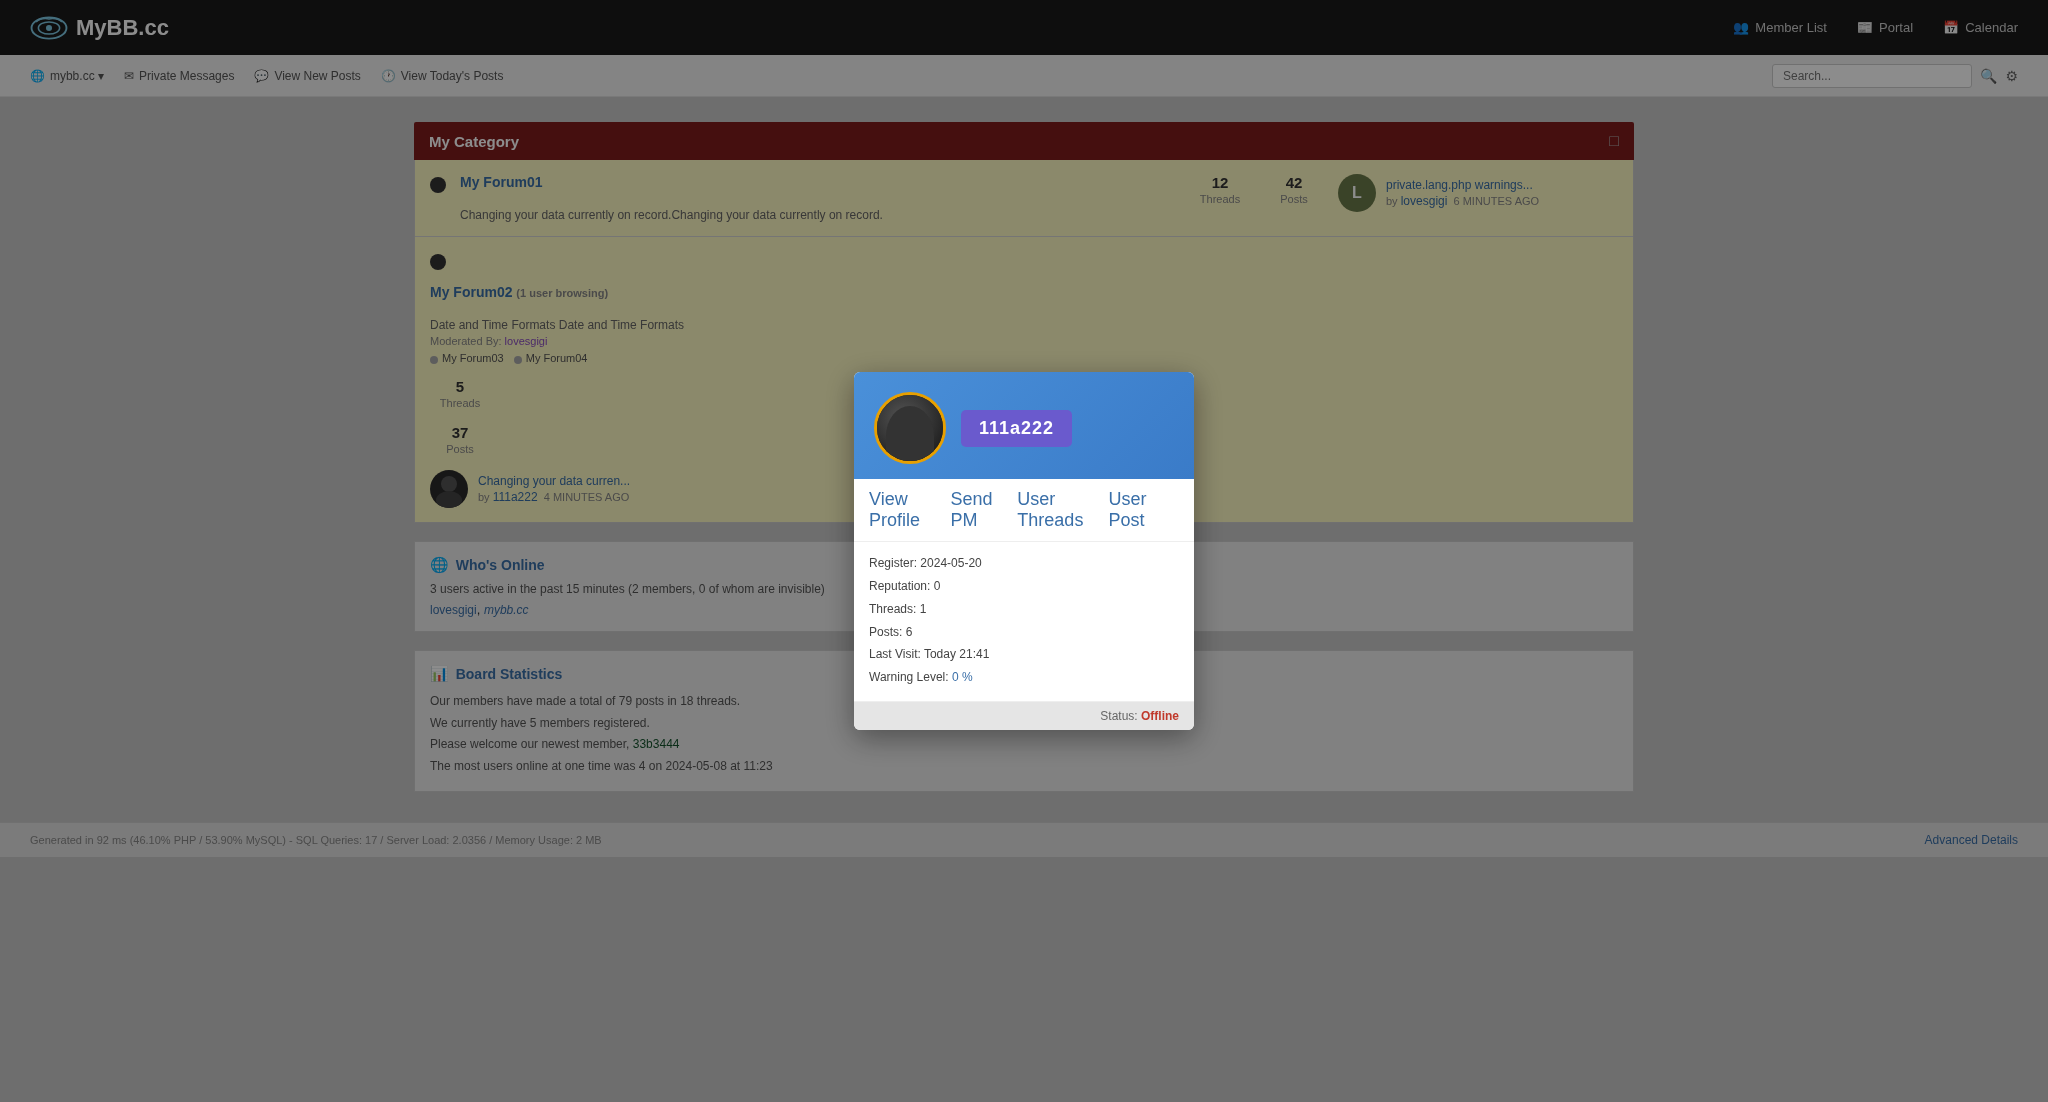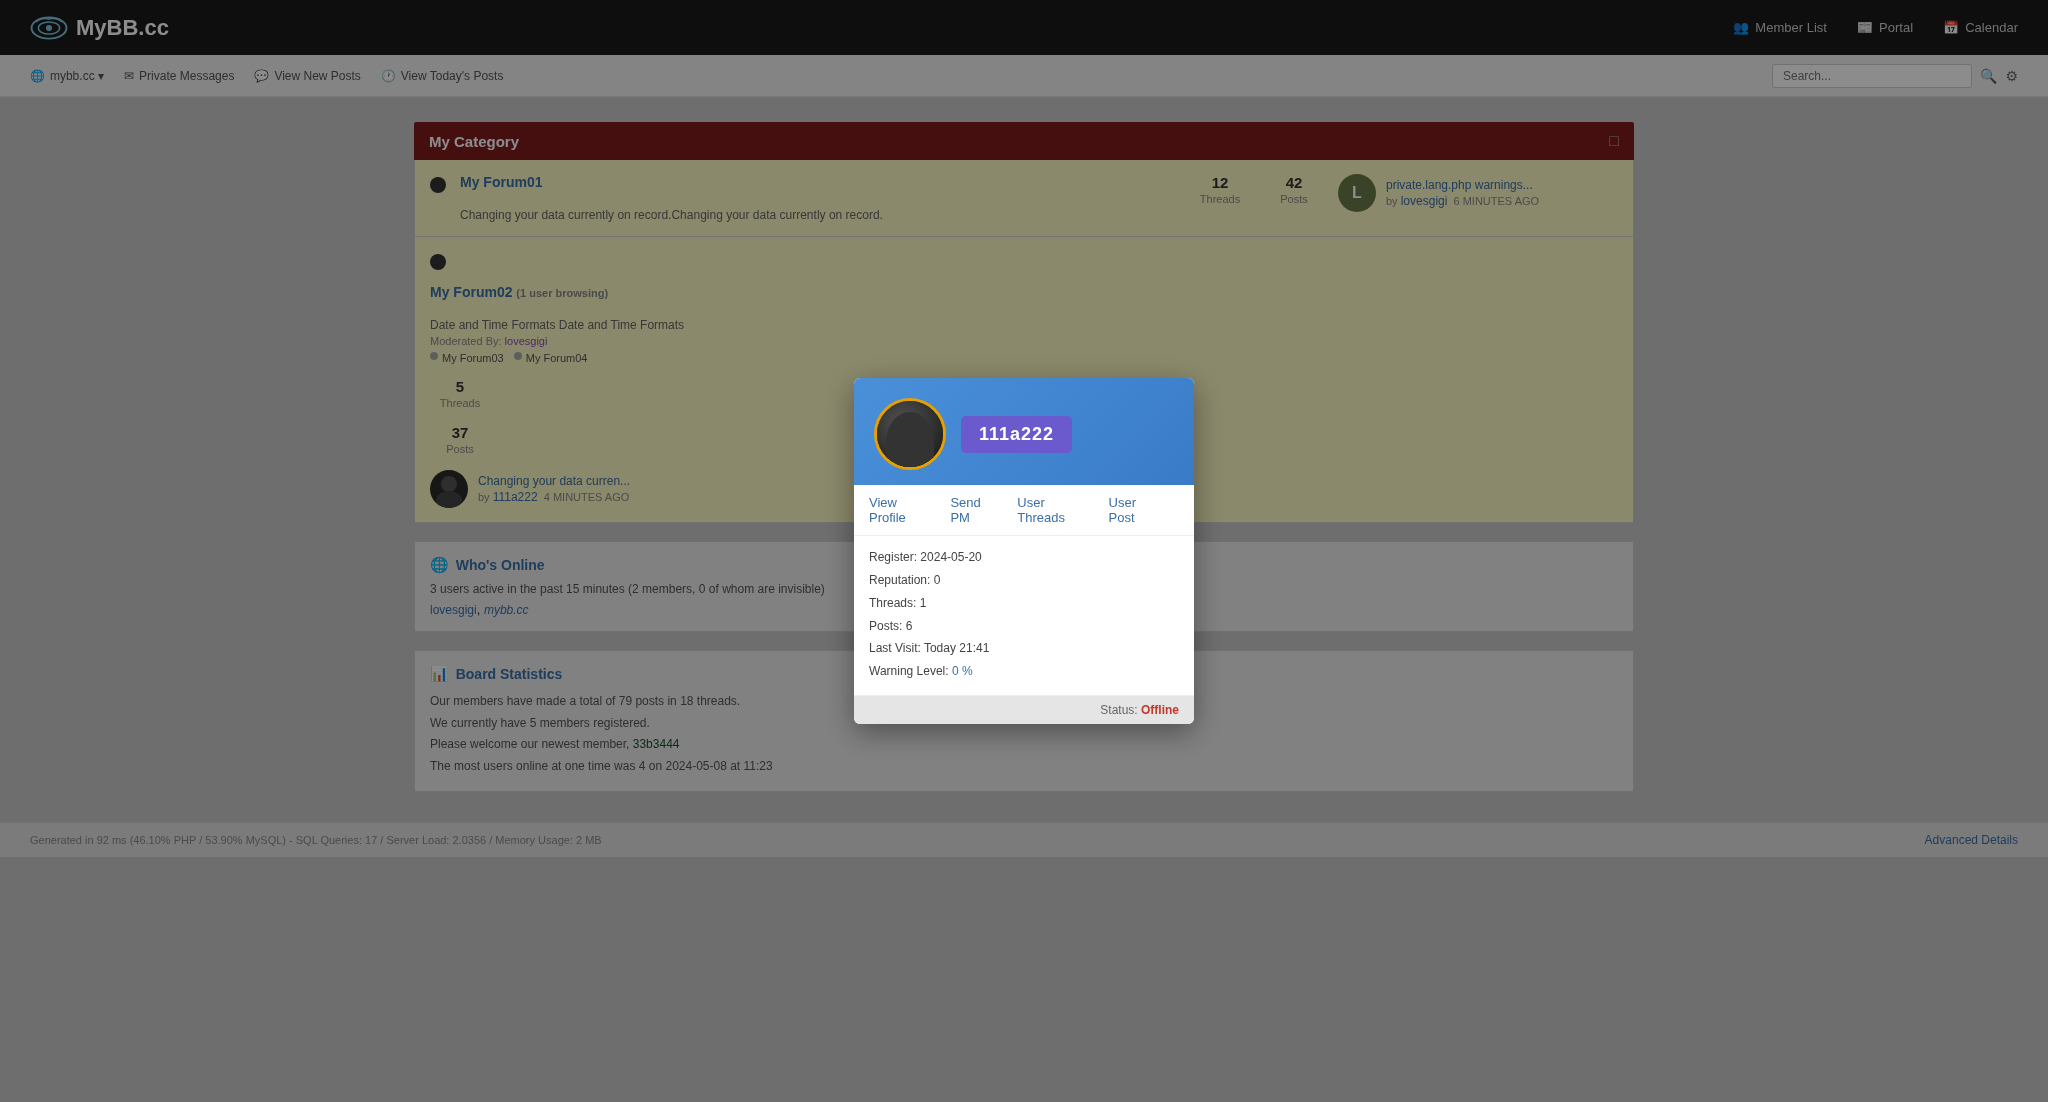--- a/index.html
+++ b/index.html
@@ -154,21 +154,21 @@
       margin-top: 3px;
     }
     .forum-moderated a { color: #8a4fbf; text-decoration: none; }
     .forum-subforums {
       margin-top: 5px;
       display: flex;
       gap: 10px;
     }
     .subforum-link {
       display: flex;
-      align-items: flex-start;
+      align-items: flex-end;
       gap: 4px;
       font-size: 11px;
       color: #555;
       text-decoration: none;
     }
     .subforum-dot {
       width: 8px;
       height: 8px;
       border-radius: 50%;
       background: #aaa;
@@ -355,21 +355,21 @@
       letter-spacing: 1px;
     }
     .popup-links {
       display: flex;
       gap: 0;
       padding: 10px 15px;
       border-bottom: 1px solid #eee;
     }
     .popup-links a {
       color: #3a6fa8;
-      font-size: 13px;
+      font-size: 18px;
       text-decoration: none;
       margin-right: 15px;
       font-weight: 500;
     }
     .popup-details {
       padding: 10px 15px 12px 15px;
       font-size: 12px;
       color: #444;
       line-height: 1.9;
     }

